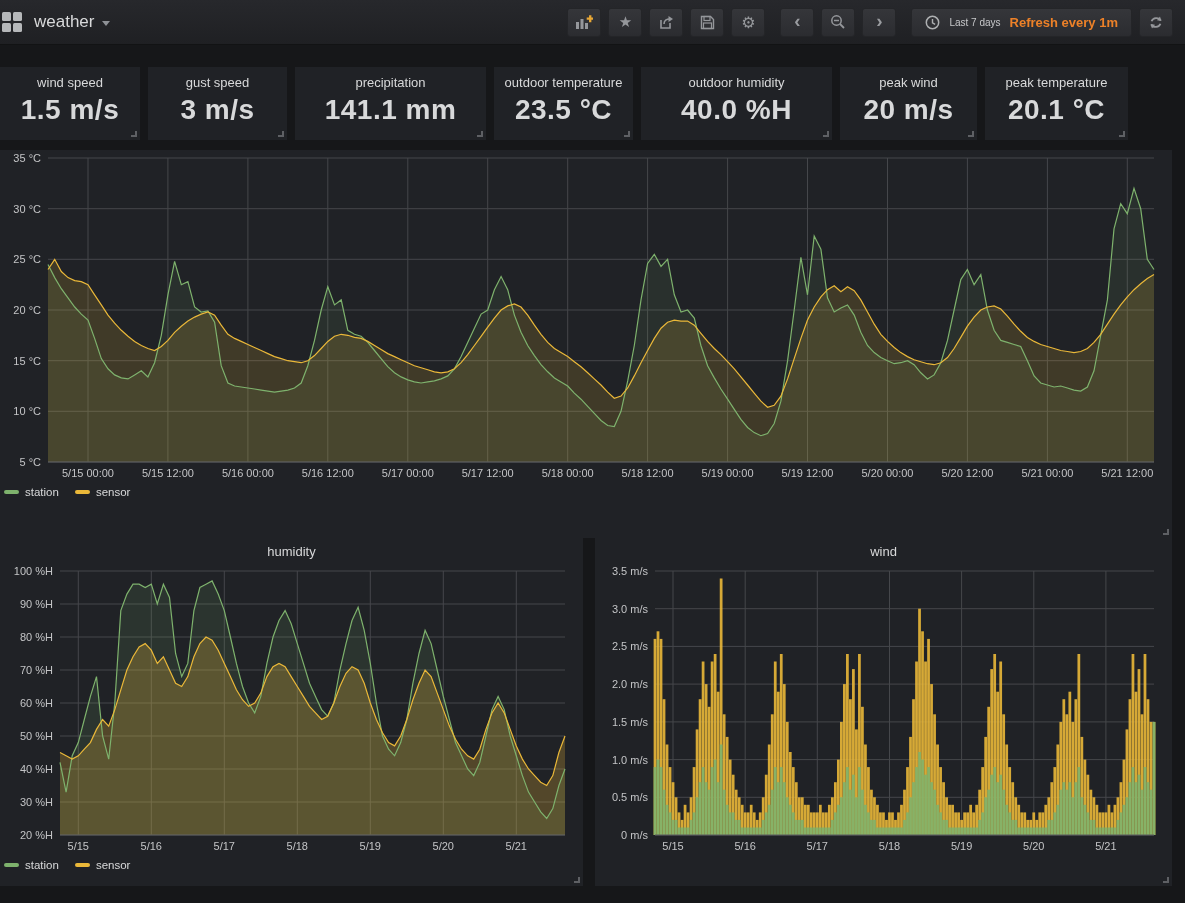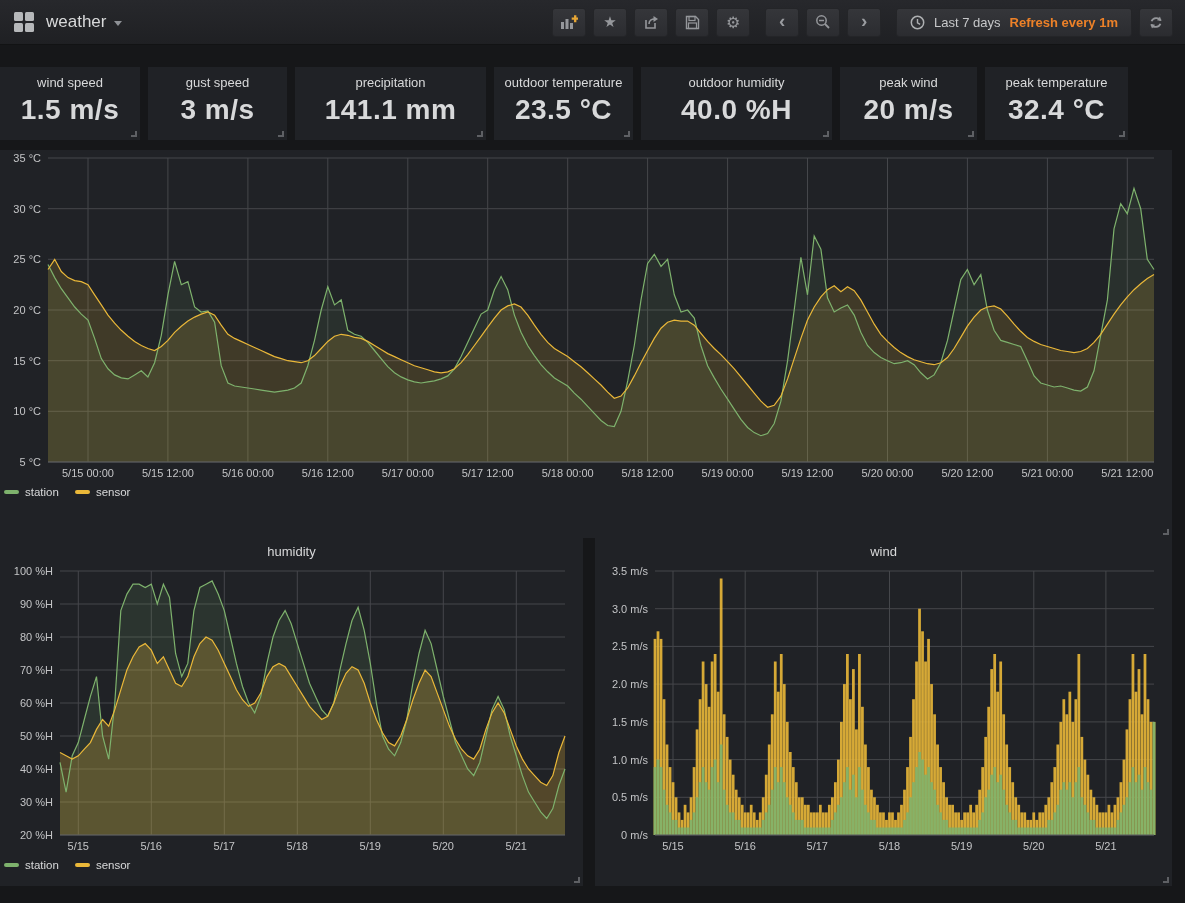--- a/index.html
+++ b/index.html
@@ -1,38 +1,38 @@
 <!DOCTYPE html>
 <html><head>
 <meta charset="utf-8">
 <style>
   * { margin:0; padding:0; box-sizing:border-box; }
   html,body { width:1185px; height:903px; overflow:hidden; }
   body { background:#161719; font-family:"Liberation Sans", sans-serif; color:#d8d9da; }
 
   
   .navbar { height:45px; background:linear-gradient(#27282c,#1f2023); border-bottom:1px solid #121314;
-            display:flex; align-items:center; padding:0 12px 0 14px; }
+            display:flex; align-items:center; padding:0 12px 0 2px; }
   .logo-grid { width:20px; height:20px; display:grid; grid-template-columns:9px 9px; grid-template-rows:9px 9px;
                gap:2px; margin-right:12px; }
   .logo-grid span { background:#b6b8ba; border-radius:1.5px; }
   .dash-title-wrap { display:flex; align-items:baseline; gap:8px; cursor:pointer; }
   .dash-title { font-size:17px; color:#d8d9da; }
   .caret { width:0; height:0; border-left:4px solid transparent; border-right:4px solid transparent;
            border-top:5px solid #8e9196; align-self:center; margin-top:3px; }
   .nav-spacer { flex:1; }
   .btn-group { display:flex; gap:7px; margin-left:15px; }
   .nav-btn { width:34px; height:29px; background:linear-gradient(#35363a,#2b2c30); border:1px solid #242528;
              border-radius:3px; display:flex; align-items:center; justify-content:center; color:#95979b;
              cursor:pointer; font-size:14px; }
   .nav-btn svg { display:block; }
   .chev { font-size:19px; line-height:1; color:#9a9ca0; font-weight:bold; padding-bottom:3px;}
   .timepicker { height:29px; margin-left:15px; background:linear-gradient(#35363a,#2b2c30); border:1px solid #242528;
                 border-radius:3px; display:flex; align-items:center; gap:9px; padding:0 13px; cursor:pointer; }
-  .timepicker .range-text { font-size:13px; color:#c7c8ca; }
+  .timepicker .range-text { font-size:10px; color:#c7c8ca; }
   .timepicker .refresh-text { font-size:13px; font-weight:bold; }
 
   
   .stat-row { display:flex; gap:8px; margin-top:22px; }
   .stat-panel { position:relative; background:#202226; height:73px; padding-top:8px; text-align:center; }
   .stat-row .stat-panel:nth-child(1){ width:140px; }
   .stat-row .stat-panel:nth-child(2){ width:139px; }
   .stat-row .stat-panel:nth-child(3){ width:191px; }
   .stat-row .stat-panel:nth-child(4){ width:139px; }
   .stat-row .stat-panel:nth-child(5){ width:191px; }
@@ -165,21 +165,21 @@
       <div class="stat-value">40.0 %H</div>
       <div class="resize-handle"></div>
     </div>
     <div class="stat-panel">
       <div class="stat-title">peak wind</div>
       <div class="stat-value">20 m/s</div>
       <div class="resize-handle"></div>
     </div>
     <div class="stat-panel">
       <div class="stat-title">peak temperature</div>
-      <div class="stat-value">32.4 °C</div>
+      <div class="stat-value">20.1 °C</div>
       <div class="resize-handle"></div>
     </div>
   </div>
 
 <div class="panel chart-panel-top">
   <svg class="chart-svg" id="chart-0" width="1156" height="332">
       <line x1="40" y1="312.0" x2="1146" y2="312.0" stroke="#45474B" stroke-width="1"></line>
       <text class="tick" x="33" y="316" text-anchor="end">5 °C</text>
       <line x1="40" y1="261.3" x2="1146" y2="261.3" stroke="#45474B" stroke-width="1"></line>
       <text class="tick" x="33" y="265.3" text-anchor="end">10 °C</text>

